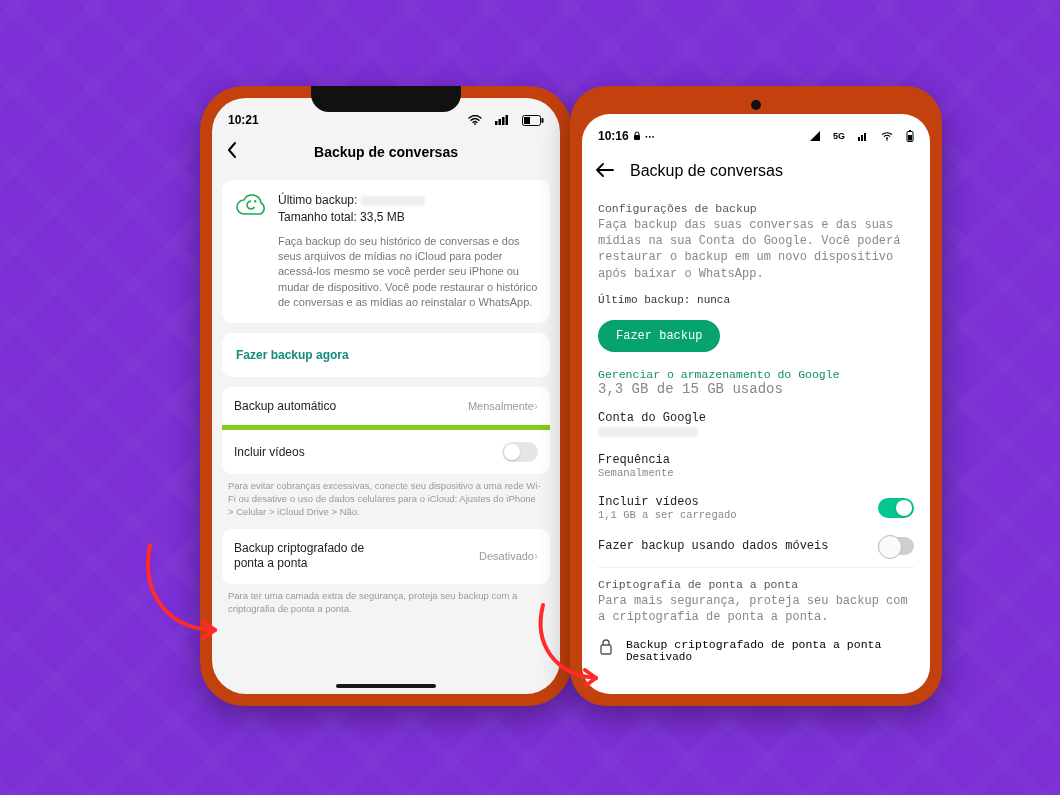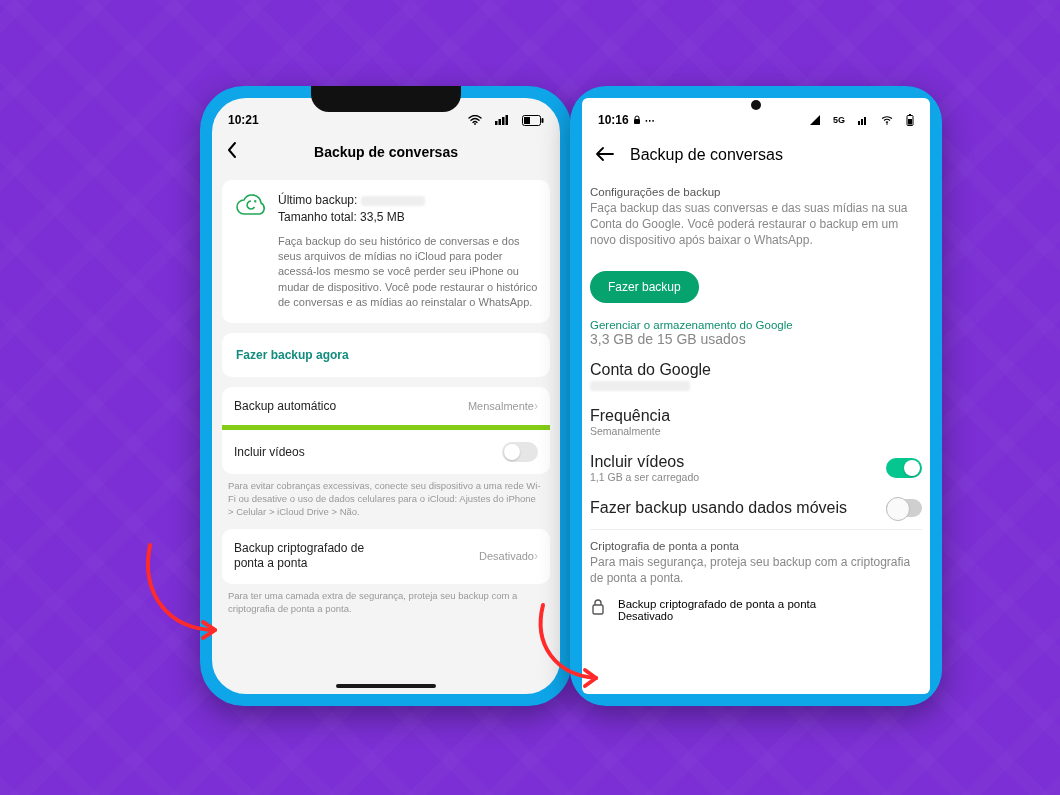--- a/index.html
+++ b/index.html
@@ -20,36 +20,36 @@
       repeating-linear-gradient(-45deg, rgba(255,255,255,0.3) 0 14px, transparent 14px 56px);
     pointer-events:none;
   }
   .stage { position: relative; width:100%; height:100%; }
 
   
   .phone {
     position: absolute;
     width: 372px;
     height: 620px;
-    background: #0ea5e9;
+    background: #c2410c;
     border-radius: 44px;
     box-shadow: 0 10px 30px rgba(0,0,0,.35);
   }
   .phone.ios { left: 200px; top: 86px; }
   .phone.android { left: 570px; top: 86px; border-radius: 36px; }
 
   .screen {
     position: absolute;
     top: 12px; left: 12px; right: 12px; bottom: 12px;
     border-radius: 34px;
     overflow: hidden;
     background: #f4f4f4;
     display: flex; flex-direction: column;
   }
-  .phone.android .screen { background:#fff; border-radius:6px; }
+  .phone.android .screen { background:#fff; border-radius:28px;margin-top:16px; }
 
   
   .notch {
     position: absolute;
     top: 0; left: 50%; transform: translateX(-50%);
     width: 150px; height: 26px;
     background:#111; border-radius: 0 0 18px 18px;
     z-index: 50;
   }
   
@@ -105,32 +105,32 @@
   .small-note { font-size:9.5px; color:#999; padding: 0 6px 10px; line-height:1.35; }
 
   .home-indicator { position:absolute; bottom:6px; left:50%; transform:translateX(-50%);
     width:100px; height:4px; background:#000; border-radius:3px; opacity:.9; }
 
   
   .and .navbar { height:46px; display:flex; align-items:center; gap:16px; padding:0 14px;}
   .and .navbar .back { font-size:18px; }
   .and .navbar .title { font-size:16px; font-weight:500; }
 
-  .and .content { flex:1; overflow:hidden; padding: 0 8px; font-size:11px;}
+  .and .content { flex:1; overflow:hidden; padding: 0 16px; font-size:11px;font-family:Liberation Mono, monospace;}
   .and .section-title { font-size:11.5px; color:#555; margin:8px 0 2px; }
   .and .section-desc { font-size:12px; color:#888; line-height:1.35; margin-bottom:10px;}
   .and .kv { font-size:11px; color:#333; line-height:1.5;}
   .and .pill-btn {
     display:inline-block; background:#06a36f; color:#fff; font-size:12px;
     padding:9px 18px; border-radius:22px; margin:12px 0;
   }
   .and .link-green { color:#0f8f6e; font-size:11.5px; font-weight:500; margin-top:4px;}
   .and .muted { color:#888; font-size:14px;}
   .and .item { display:flex; align-items:center; justify-content:space-between; padding:8px 0;}
-  .and .item .lbl { font-size:16px; color:#222;}
+  .and .item .lbl { font-size:12px; color:#222;}
   .and .item .sub { font-size:10.5px; color:#888;}
   .and .divider { height:1px; background:#eee; margin:4px 0;}
   .and .lock-row { display:flex; gap:12px; padding:10px 0 0; align-items:flex-start;}
   .and .lock-row .txt .lbl{ font-size:11.5px; }
 
   .and .blur-email { width:100px; height:10px; background:#eee; border-radius:3px; filter:blur(1px); margin-top:2px;}
 
   .and-toggle-off {
     width:36px; height:18px; background:#cfcfcf; border-radius:12px; position:relative;
   }
@@ -278,20 +278,24 @@
               <path d="M7 1 L1 7 L7 13 M1 7 H17" stroke="#000" stroke-width="1.8" fill="none" stroke-linecap="round" stroke-linejoin="round"></path>
             </svg>
         </span>
         <span class="title">Backup de conversas</span>
       </div>
 
       <div class="content">
         <div class="section-title">Configurações de backup</div>
         <div class="section-desc">Faça backup das suas conversas e das suas mídias na sua Conta do Google. Você poderá restaurar o backup em um novo dispositivo após baixar o WhatsApp.</div>
 
+        <div class="kv">
+          <span>Último backup:</span>
+          <span>nunca</span>
+        </div>
 
         <div class="pill-btn">Fazer backup</div>
 
         <div class="link-green">Gerenciar o armazenamento do Google</div>
         <div class="muted">3,3 GB de 15 GB usados</div>
 
         <div class="item" style="flex-direction:column; align-items:flex-start; padding-top:14px;">
           <div class="lbl">Conta do Google</div>
           <div class="blur-email"></div>
         </div>

